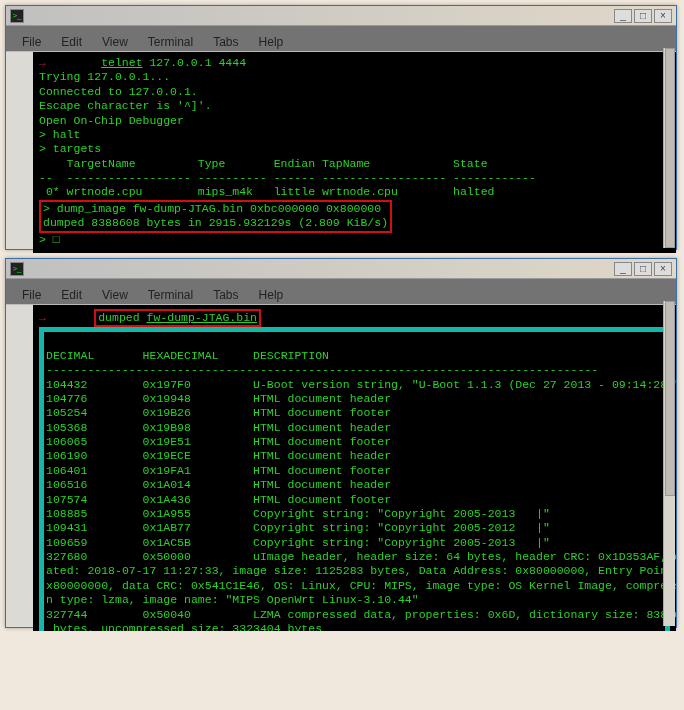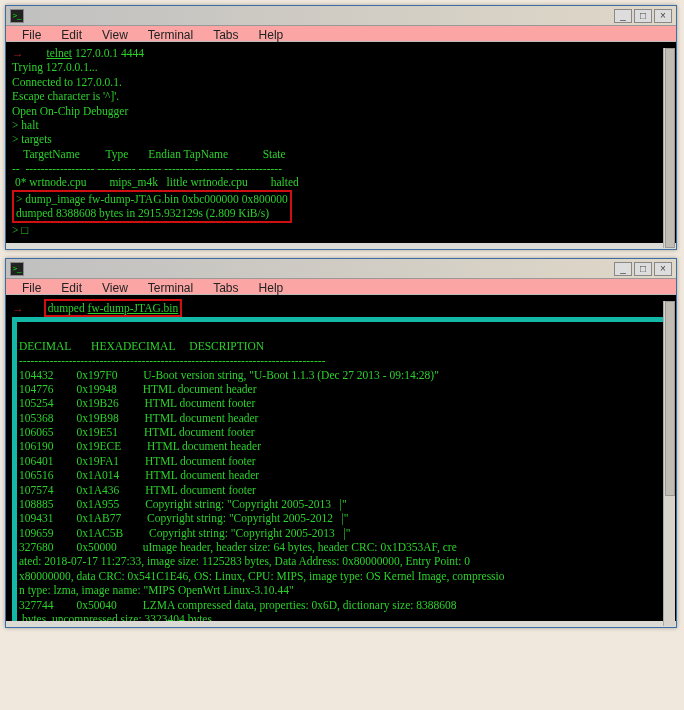--- a/index.html
+++ b/index.html
@@ -39,42 +39,43 @@
   .win-btn {
     width: 18px; height: 14px;
     background: #ddd;
     border: 1px solid #888;
     font-size: 10px;
     display: flex; align-items: center; justify-content: center;
     cursor: pointer;
     color: #444;
   }
   .menubar {
-    height: 16px;
-    background: #fca5a5;
+    height: 26px;
+    background: #737373;
     display: flex;
-    align-items: flex-start;
+    align-items: flex-end;
     padding: 0 6px;
     border-bottom: 1px solid #bbb;
   }
   .menu-item {
     padding: 2px 10px;
     cursor: pointer;
     color: #222;
   }
   .terminal {
     background: #000;
     color: #2bd12b;
-    font-family: Liberation Serif, serif;
+    font-family: Liberation Mono, monospace;
     font-size: 11.5px;
     line-height: 1.25;
     padding: 4px 6px;
     height: calc(100% - 42px);
     overflow: hidden;
     white-space: pre;
+    margin-left: 27px;
   }
   .terminal .highlight-red {
     border: 2px solid #d01010;
     display: inline-block;
     padding: 0 2px;
   }
   .block-red {
     border: 5px solid #14b8a6;
     padding: 2px;
     margin-top: 0px;

